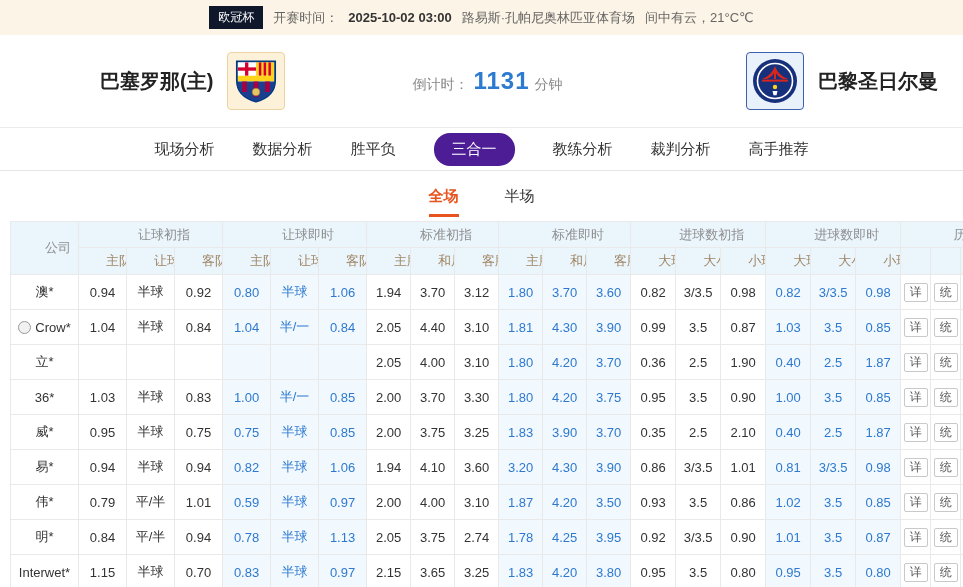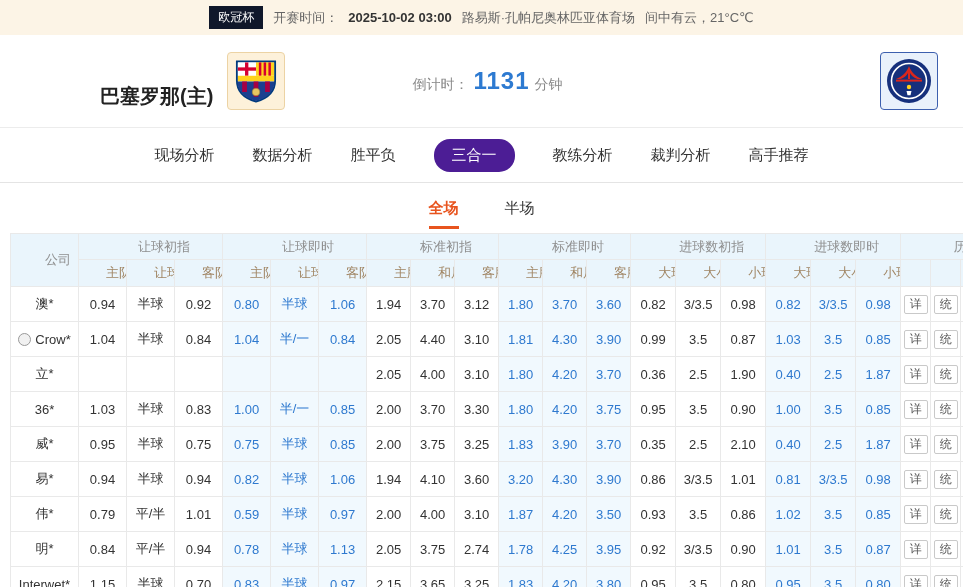--- a/index.html
+++ b/index.html
@@ -33,41 +33,41 @@
   
   .match-header {
     height: 92px;
     display: flex;
     align-items: center;
     justify-content: space-between;
     padding: 0 25px 0 100px;
     position: relative;
     background: #fff;
   }
-  .team { display: flex; align-items: flex-end; gap: 14px; }
+  .team { display: flex; align-items: center; gap: 14px; }
   .team-name { font-size: 20px; font-weight: bold; color: #222; }
   .crest-box {
     width: 58px; height: 58px;
     display: flex; align-items: center; justify-content: center;
     border-radius: 4px;
   }
   .crest-box.barca { background: #fdf1da; border: 1px solid #ecd3a4; }
   .crest-box.psg   { background: #e9f1fb; border: 1px solid #3c5fae; }
   .countdown {
     position: absolute; left: 50%; top: 50%;
     transform: translate(-46%, -50%);
     display: flex; align-items: baseline; gap: 5px;
     white-space: nowrap;
   }
   .cd-label, .cd-unit { font-size: 14px; color: #888; }
   .cd-num { font-size: 24px; font-weight: bold; color: #2d7ad1; letter-spacing: 1px; }
 
   
   .nav-bar {
-    height: 56px;
+    height: 44px;
     border-top: 1px solid #ececec;
     border-bottom: 1px solid #e4e4e4;
     display: flex; align-items: center; justify-content: center;
     gap: 38px;
   }
   .nav-tab { font-size: 15px; color: #333; cursor: pointer; }
   .nav-tab.active {
     background: #4c1d95; color: #fff;
     border-radius: 16px; padding: 7px 18px;
   }
@@ -152,20 +152,21 @@
     <span class="crest-box psg">
       <svg width="46" height="46" viewBox="0 0 46 46">
         <circle cx="23" cy="23" r="22" fill="#16307c"></circle>
         <circle cx="23" cy="23" r="17.5" fill="none" stroke="#ffffff" stroke-width="1.6"></circle>
         <path d="M23 8 C21 14 16 19 10 21 L14.5 21 C18 20 21 17.5 22 15 L22 21 L24 21 L24 15 C25 17.5 28 20 31.5 21 L36 21 C30 19 25 14 23 8 Z" fill="#d9261c"></path>
         <rect x="10" y="21.6" width="26" height="2" fill="#d9261c"></rect>
         <circle cx="23" cy="29" r="2.2" fill="#ffd21c"></circle>
         <path d="M20.5 33 h5 l-1 4.2 h-3 Z" fill="#ffffff"></path>
       </svg>
     </span>
+    <span class="team-name">巴黎圣日尔曼</span>
   </div>
 </div>
 
 <div class="nav-bar" id="navTabs">
     <div class="nav-tab">现场分析</div>
     <div class="nav-tab">数据分析</div>
     <div class="nav-tab">胜平负</div>
     <div class="nav-tab active">三合一</div>
     <div class="nav-tab">教练分析</div>
     <div class="nav-tab">裁判分析</div>

